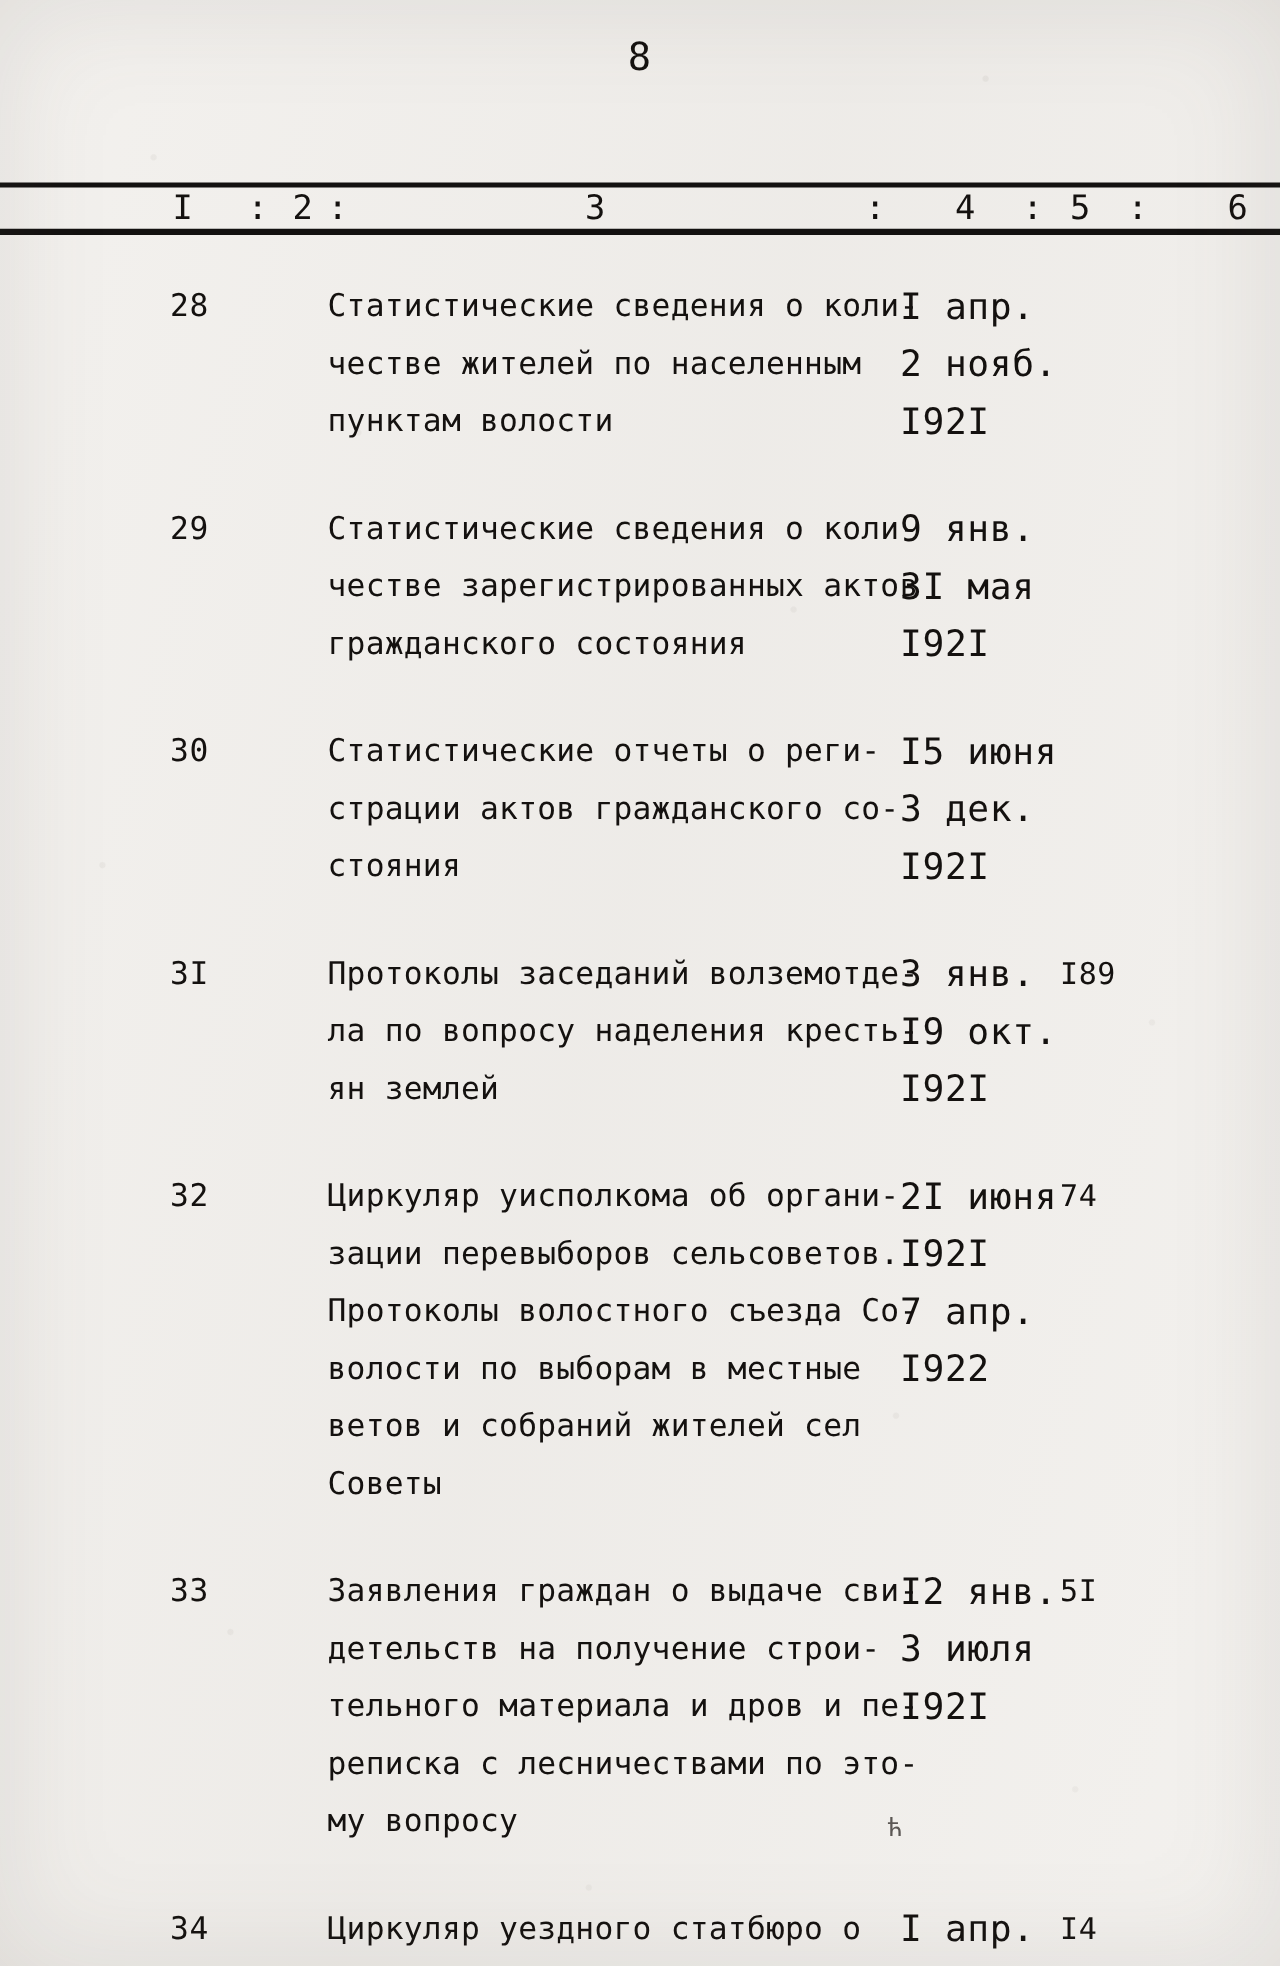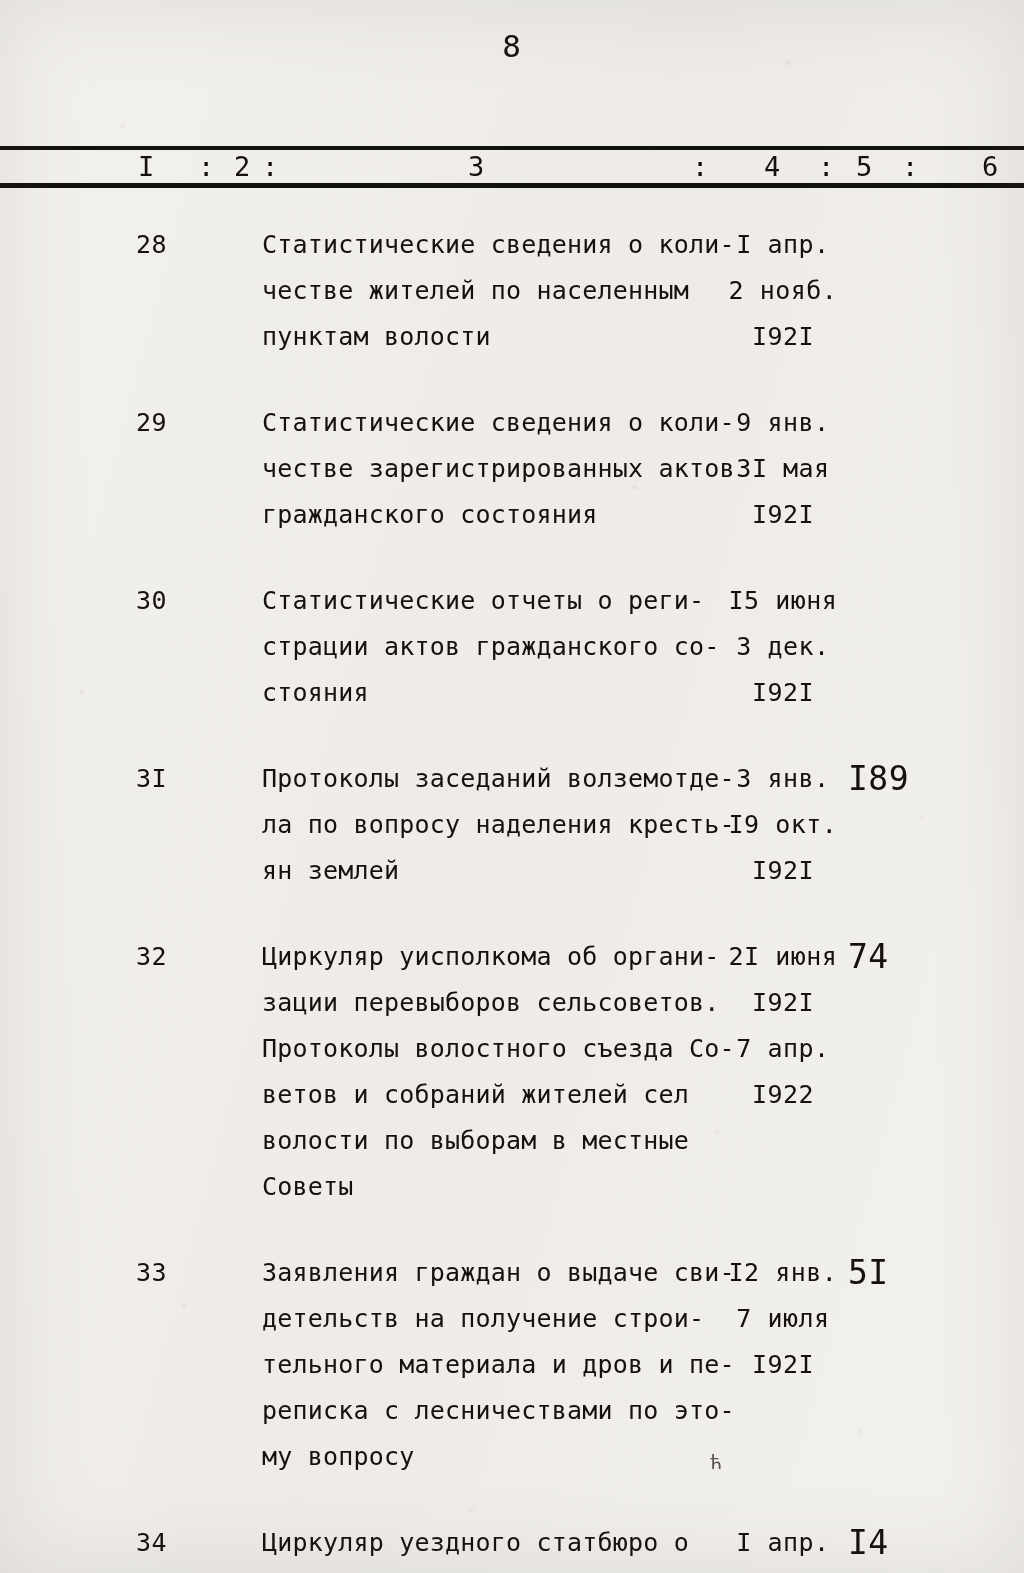--- a/index.html
+++ b/index.html
@@ -103,22 +103,22 @@
     position: relative;
     width: 1024px;
     margin-bottom: 40px;
   }
   .cell {
     position: absolute;
     top: 0;
   }
   .c-num   { left: 136px; width: 110px; font-size: 25px; }
   .c-desc  { left: 262px; width: 452px; font-size: 25px; }
-  .c-date  { left: 720px; width: 126px; font-size: 25px; text-align: center; }
-  .c-sheet { left: 848px; width: 110px; font-size: 33px; }
+  .c-date  { left: 720px; width: 126px; font-size: 29px; }
+  .c-sheet { left: 848px; width: 110px; font-size: 24px; }
 
   .line {
     height: 46px;
     line-height: 46px;
     white-space: pre;
   }
   .c-num .line,
   .c-sheet .line { letter-spacing: 0.5px; }
   .c-desc .line  { letter-spacing: 0.2px; }
   .c-date .line  { letter-spacing: 0.5px; }
@@ -234,22 +234,22 @@
         </div>
       </div>
       <div class="row" style="height: 276px;">
         <div class="cell c-num">
           <div class="line">32</div>
         </div>
         <div class="cell c-desc">
           <div class="line">Циркуляр уисполкома об органи-</div>
           <div class="line">зации перевыборов сельсоветов.</div>
           <div class="line">Протоколы волостного съезда Со-</div>
+          <div class="line">волости по выборам в местные</div>
           <div class="line">ветов и собраний жителей сел</div>
-          <div class="line">волости по выборам в местные</div>
           <div class="line">Советы</div>
         </div>
         <div class="cell c-date">
           <div class="line">2I июня</div>
           <div class="line">I92I</div>
           <div class="line">7 апр.</div>
           <div class="line">I922</div>
         </div>
         <div class="cell c-sheet">
           <div class="line">74</div>
@@ -261,21 +261,21 @@
         </div>
         <div class="cell c-desc">
           <div class="line">Заявления граждан о выдаче сви-</div>
           <div class="line">детельств на получение строи-</div>
           <div class="line">тельного материала и дров и пе-</div>
           <div class="line">реписка с лесничествами по это-</div>
           <div class="line">му вопросу</div>
         </div>
         <div class="cell c-date">
           <div class="line">I2 янв.</div>
-          <div class="line">7 июля</div>
+          <div class="line">3 июля</div>
           <div class="line">I92I</div>
         </div>
         <div class="cell c-sheet">
           <div class="line">5I</div>
         </div>
       </div>
       <div class="row" style="height: 184px;">
         <div class="cell c-num">
           <div class="line">34</div>
         </div>

